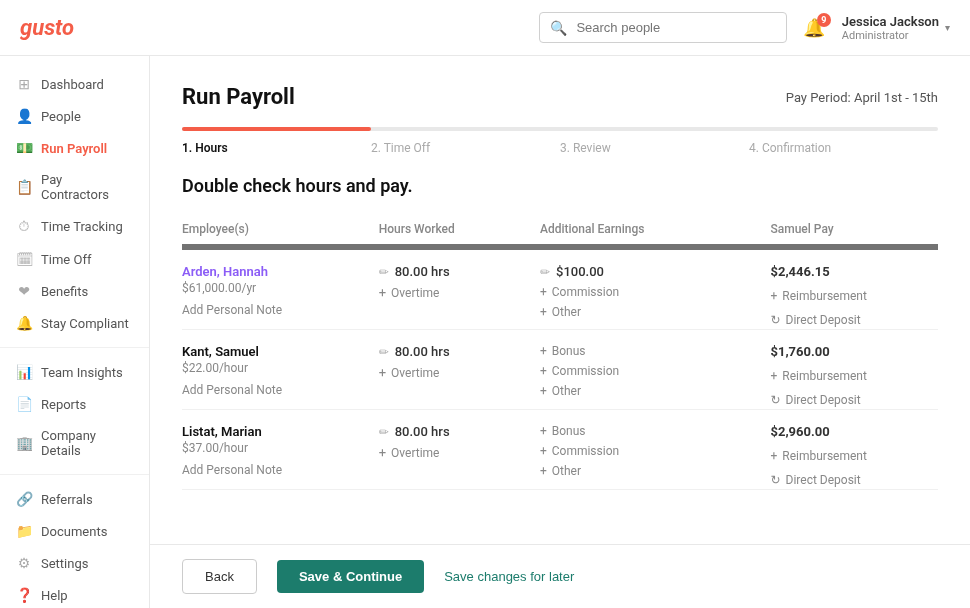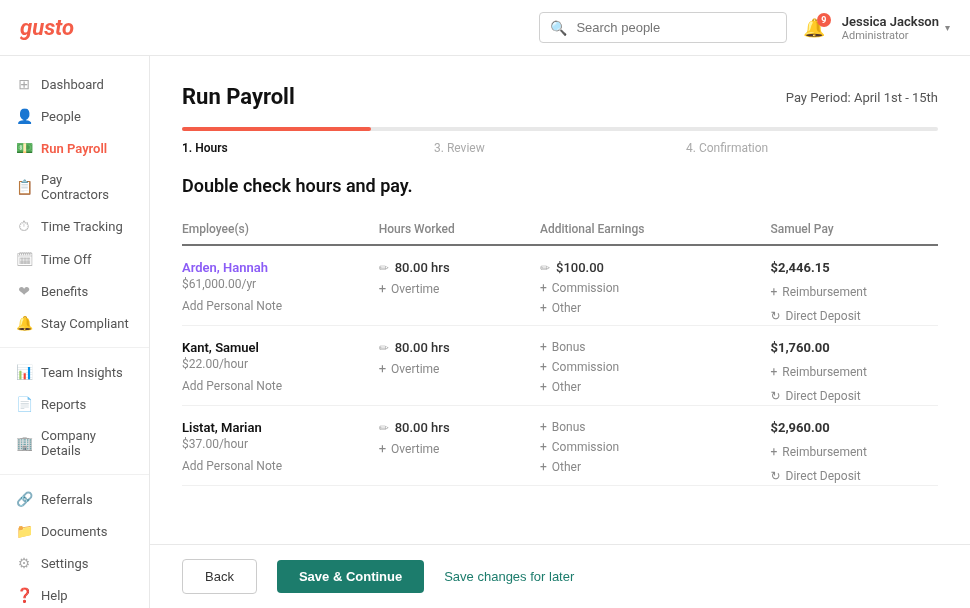--- a/index.html
+++ b/index.html
@@ -43,21 +43,21 @@
     .progress-bar-track { height: 4px; background: #e8e8e8; border-radius: 2px; position: relative; margin-bottom: 10px; }
     .progress-bar-fill { height: 4px; background: #f45d48; border-radius: 2px; width: 25%; }
     .step-labels { display: flex; }
     .step-label { flex: 1; font-size: 12px; color: #aaa; }
     .step-label.active { color: #111; font-weight: 600; }
 
     .section-title { font-size: 18px; font-weight: 600; margin-bottom: 18px; color: #111; }
 
     
     .payroll-table { width: 100%; border-collapse: collapse; }
-    .payroll-table thead tr { border-bottom: 2px solid #737373; }
+    .payroll-table thead tr { border-bottom: 6px solid #737373; }
     .payroll-table thead th { padding: 8px 12px 8px 0; font-size: 12px; color: #888; font-weight: 500; text-align: left; }
     .payroll-table thead th:first-child { padding-left: 0; width: 220px; }
     .payroll-table thead th:nth-child(2) { width: 180px; }
     .payroll-table thead th:nth-child(3) { width: 260px; }
     .payroll-table thead th:nth-child(4) { width: 180px; }
 
     .employee-row-group { border-bottom: 1px solid #f0f0f0; }
     .employee-main-row td { padding: 14px 12px 2px 0; vertical-align: top; }
     .employee-main-row td:first-child { padding-left: 0; }
 
@@ -172,20 +172,21 @@
         <h1 class="page-title">Run Payroll</h1>
         <span class="pay-period">Pay Period: April 1st - 15th</span>
       </div>
 
       <div class="progress-wrap">
         <div class="progress-bar-track">
           <div class="progress-bar-fill"></div>
         </div>
         <div class="step-labels">
           <div class="step-label active">1. Hours</div>
+          <div class="step-label">2. Time Off</div>
           <div class="step-label">3. Review</div>
           <div class="step-label">4. Confirmation</div>
         </div>
       </div>
 
       <div class="section-title">Double check hours and pay.</div>
 
       <table class="payroll-table">
         <thead>
           <tr>

